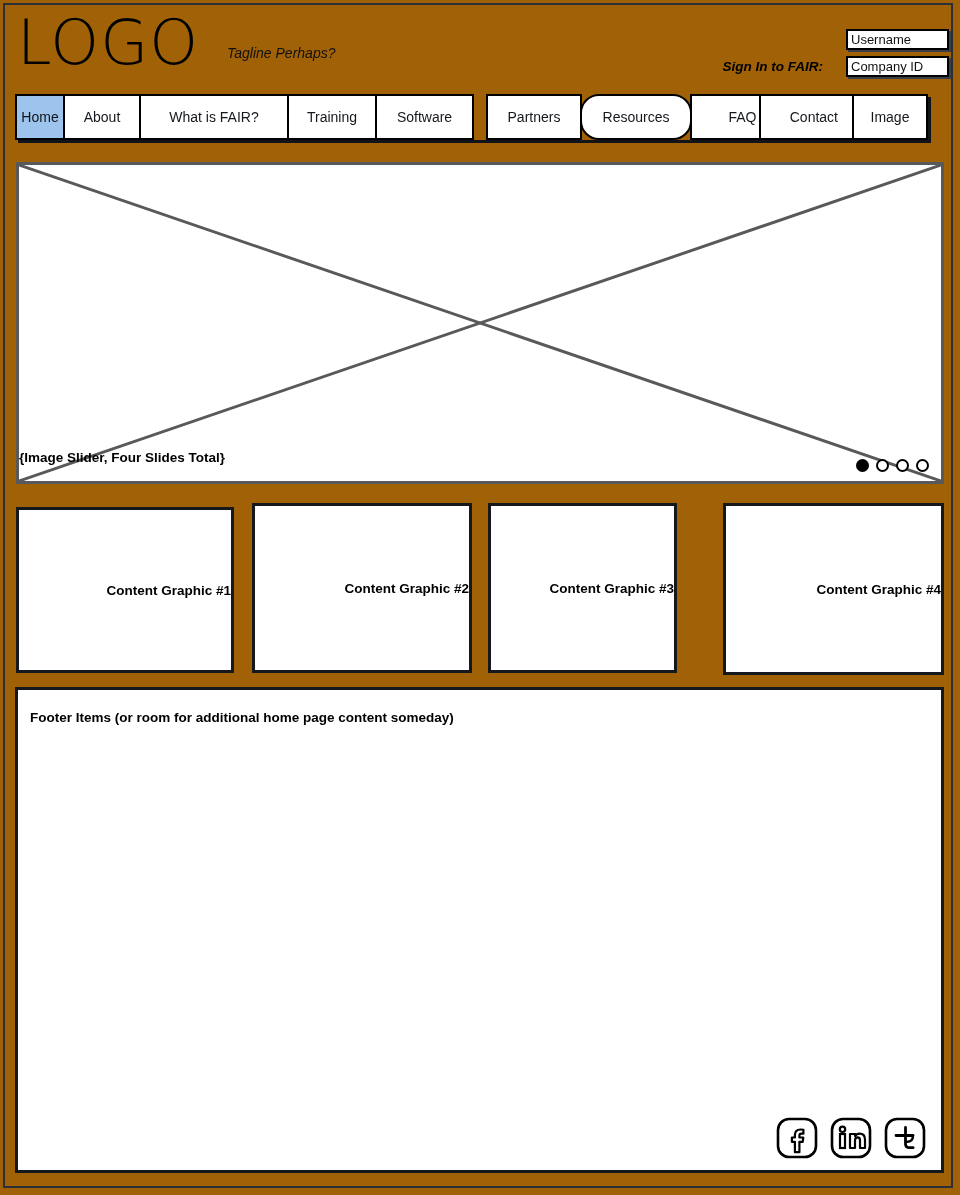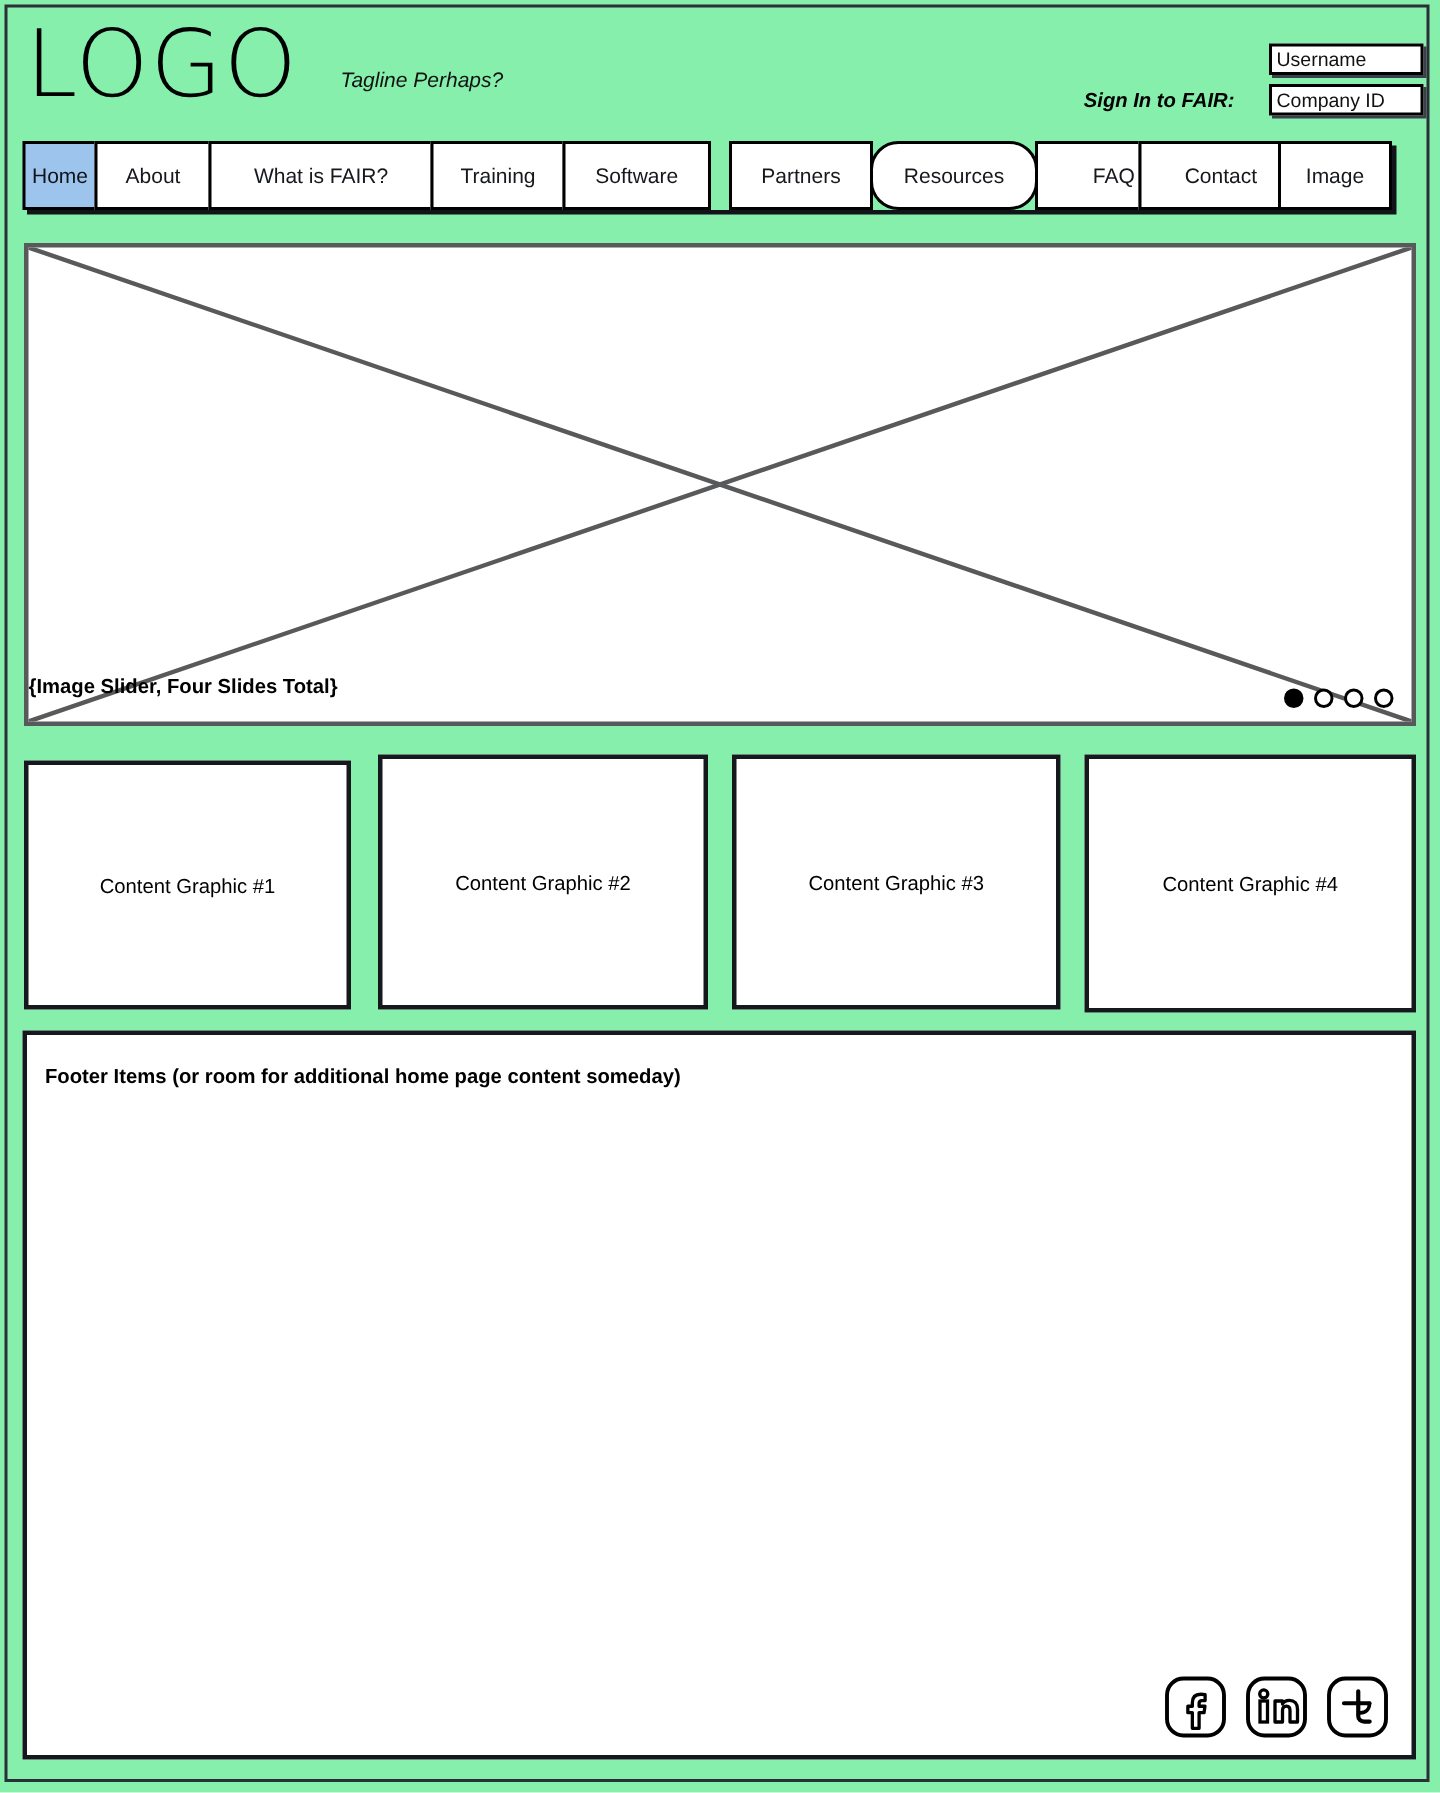--- a/index.html
+++ b/index.html
@@ -10,21 +10,21 @@
   }
   body {
     font-family: "Liberation Sans", sans-serif;
     -webkit-font-smoothing: antialiased;
   }
 
   .page {
     position: relative;
     width: 960px;
     height: 1195px;
-    background: #86efac;
+    background: #a16207;
     overflow: hidden;
     box-sizing: border-box;
   }
 
   
   .page-frame {
     position: absolute;
     left: 3px;
     top: 3px;
     width: 950px;
@@ -190,30 +190,30 @@
     height: 1195px;
     pointer-events: none;
   }
   .card {
     position: absolute;
     box-sizing: border-box;
     border: 3px solid #15181c;
     background: #ffffff;
     display: flex;
     align-items: center;
-    justify-content: center;
+    justify-content: flex-end;
     font-size: 13.5px;
-    font-weight: normal;
+    font-weight: bold;
     color: #000000;
     pointer-events: auto;
     cursor: pointer;
   }
   .card-1 { left: 16px;  top: 507px; width: 218px; height: 166px; }
   .card-2 { left: 252px; top: 503px; width: 220px; height: 170px; }
-  .card-3 { left: 488px; top: 503px; width: 219px; height: 170px; }
+  .card-3 { left: 488px; top: 503px; width: 189px; height: 170px; }
   .card-4 { left: 723px; top: 503px; width: 221px; height: 172px; }
 
   
   .footer {
     position: absolute;
     left: 15px;
     top: 687px;
     width: 929px;
     height: 486px;
     box-sizing: border-box;

